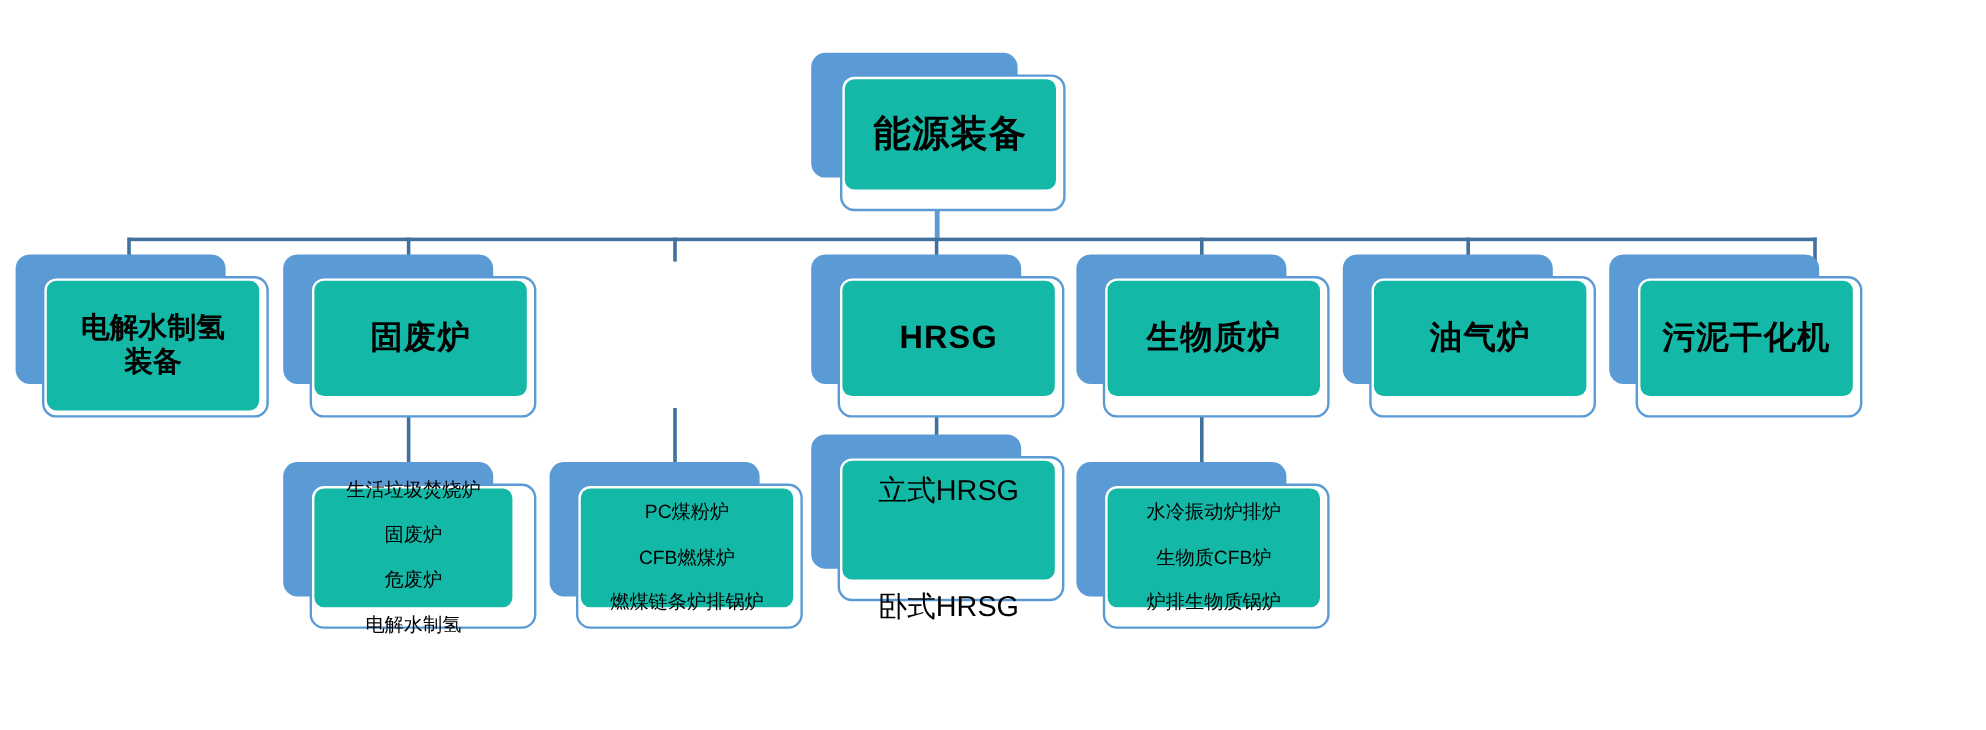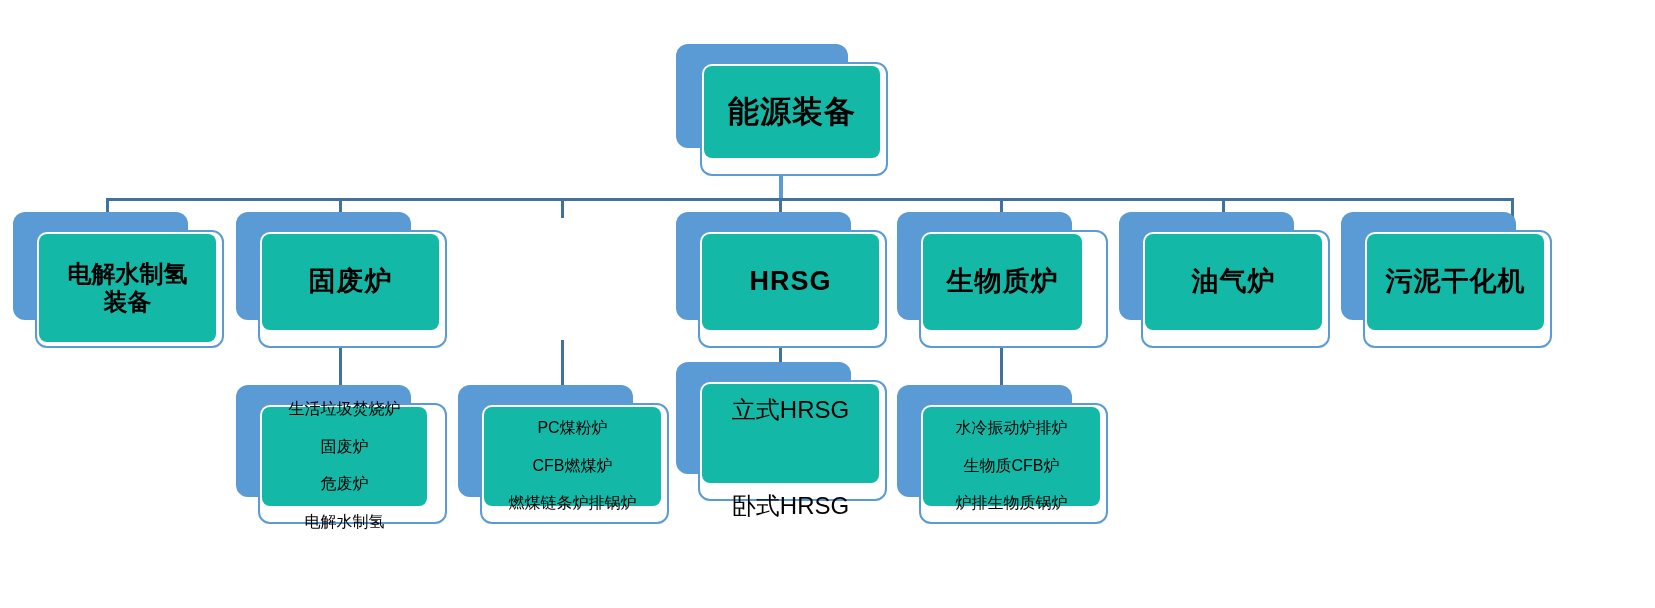--- a/index.html
+++ b/index.html
@@ -102,21 +102,21 @@
     <div class="shadow" style="width:175px;height:108px;"></div>
     <div class="outline" style="left:22px;top:18px;width:185px;height:114px;"></div>
     <div class="fill" style="left:26px;top:22px;width:177px;height:96px;">
       <span class="txt">HRSG</span>
     </div>
   </div>
 
   <div class="node lvl2" style="left:897px;top:212px;width:215px;height:132px;">
     <div class="shadow" style="width:175px;height:108px;"></div>
     <div class="outline" style="left:22px;top:18px;width:185px;height:114px;"></div>
-    <div class="fill" style="left:26px;top:22px;width:159px;height:96px;">
+    <div class="fill" style="left:26px;top:22px;width:177px;height:96px;">
       <span class="txt">生物质炉</span>
     </div>
   </div>
 
   <div class="node lvl2" style="left:1119px;top:212px;width:215px;height:132px;">
     <div class="shadow" style="width:175px;height:108px;"></div>
     <div class="outline" style="left:22px;top:18px;width:185px;height:114px;"></div>
     <div class="fill" style="left:26px;top:22px;width:177px;height:96px;">
       <span class="txt">油气炉</span>
     </div>

